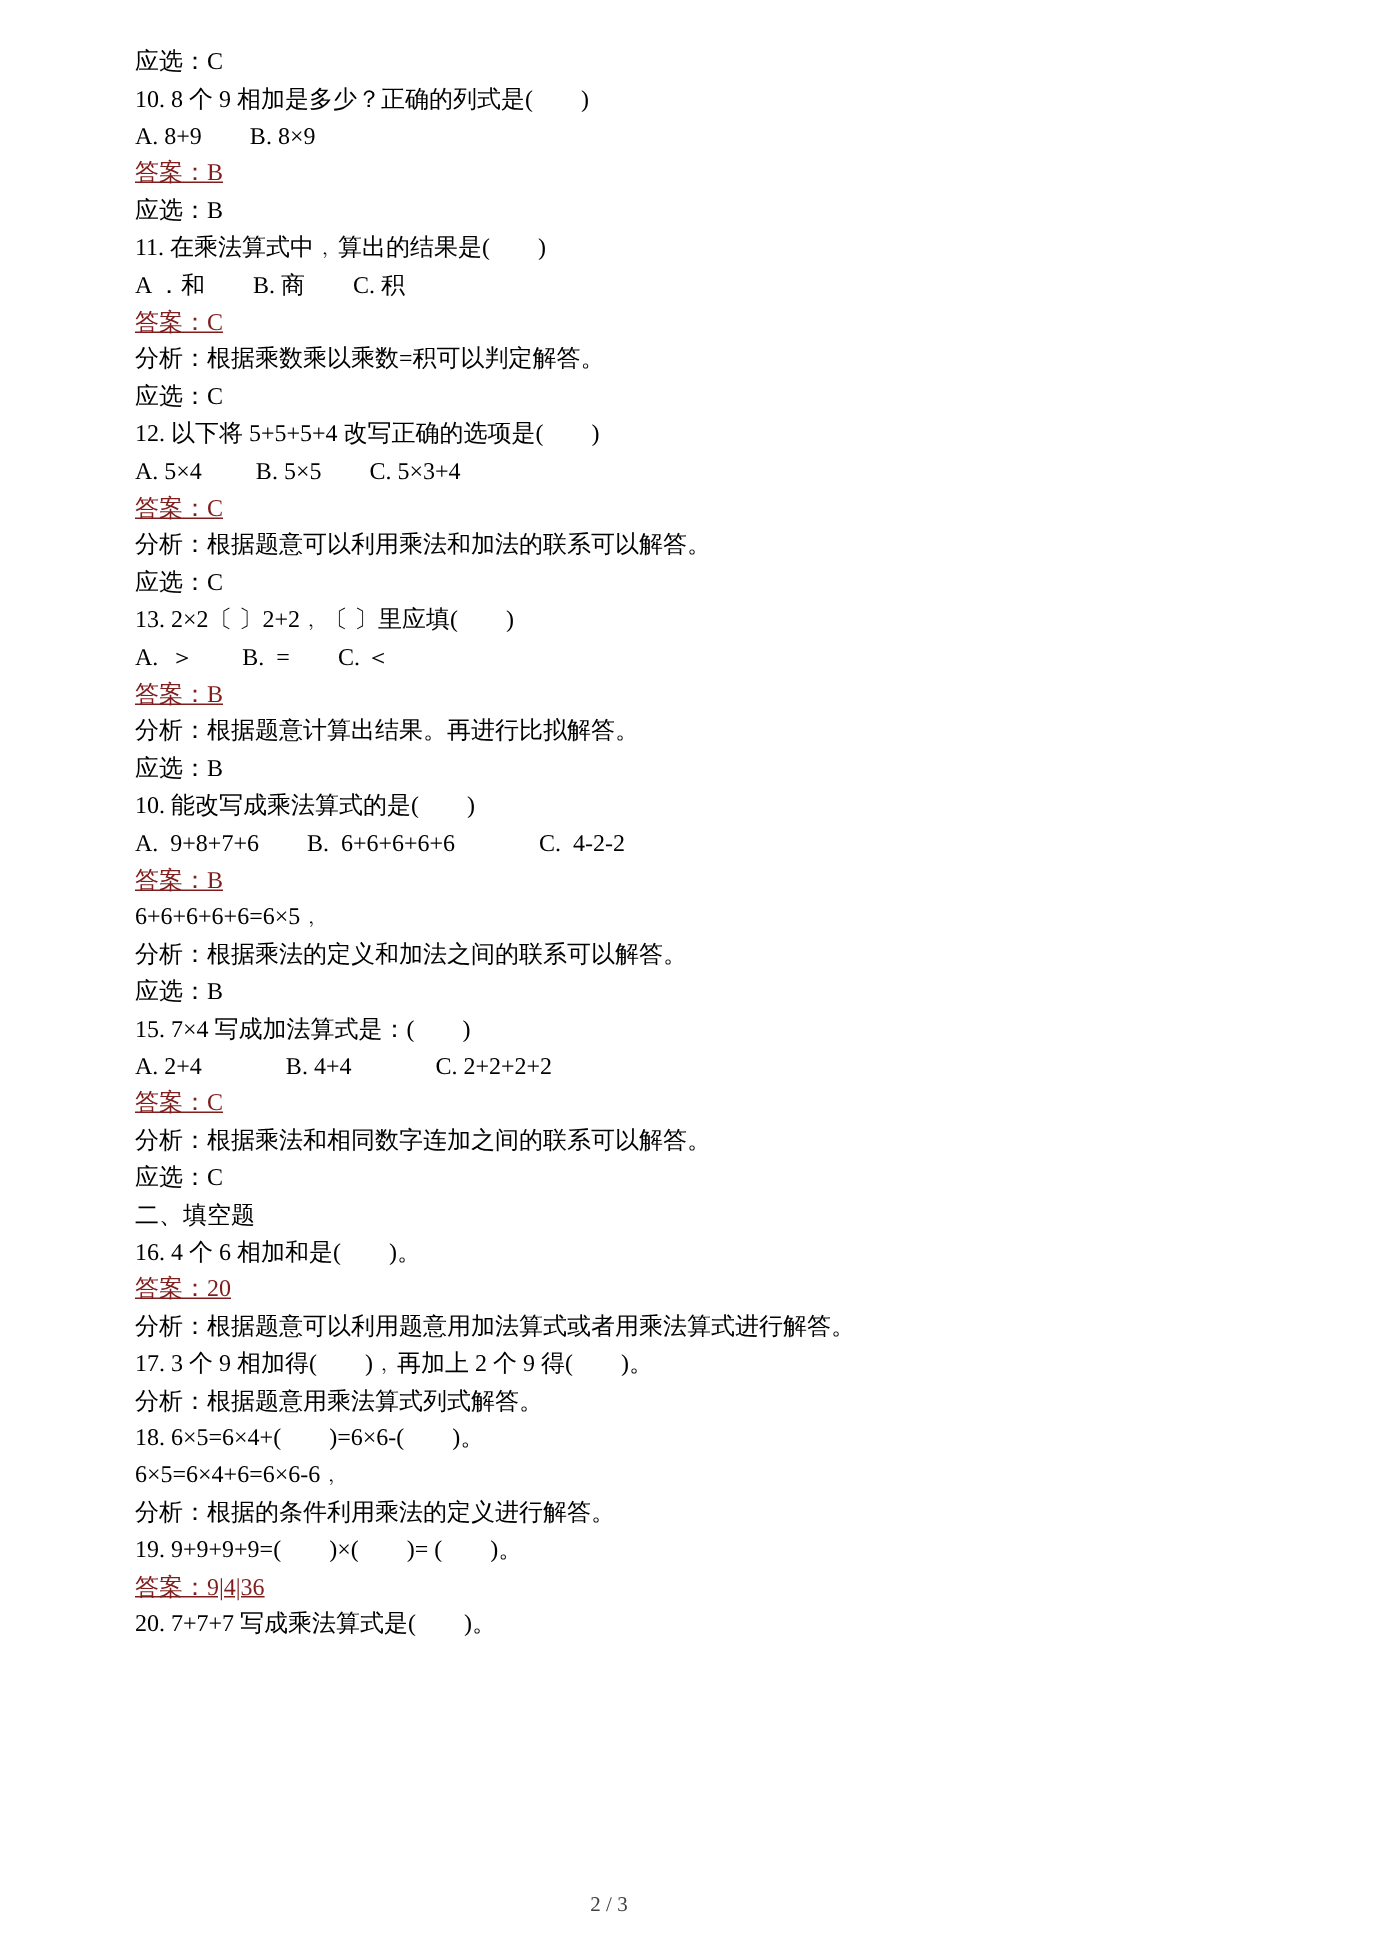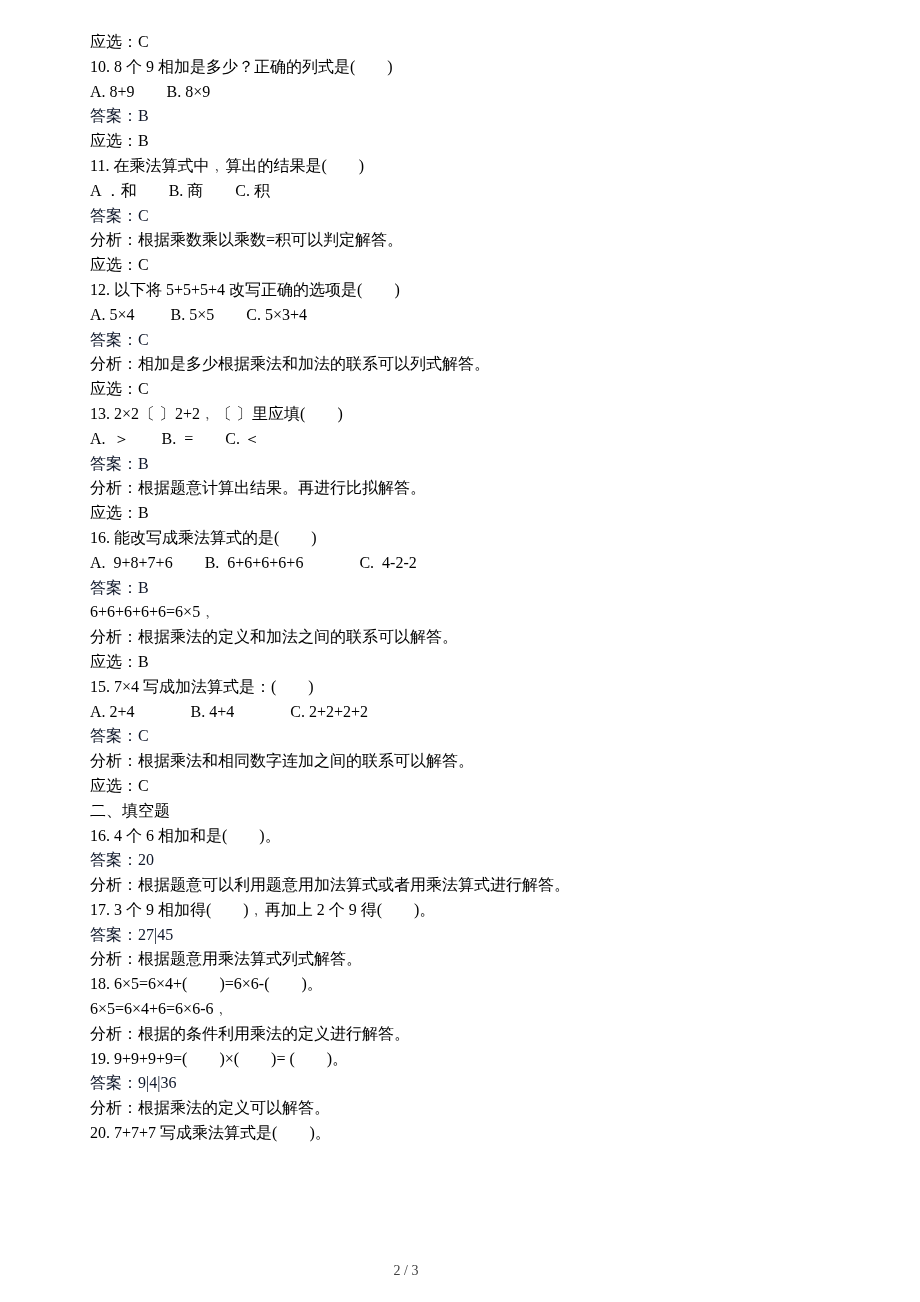--- a/index.html
+++ b/index.html
@@ -15,21 +15,22 @@
     width: 812px;
     min-height: 1302px;
     box-sizing: border-box;
     padding: 30px 90px 20px 90px;
     position: relative;
   }
   .line {
     white-space: pre-wrap;
   }
   .answer {
-    color: #0f172a;
+    color: #7f1d1d;
+    text-decoration: underline;
   }
   .footer {
     position: absolute;
     bottom: 20px;
     left: 0;
     right: 0;
     text-align: center;
     font-size: 14px;
     color: #404040;
   }
@@ -45,47 +46,45 @@
       <div class="line answer">答案：B</div>
       <div class="line">应选：B</div>
       <div class="line">11. 在乘法算式中﹐算出的结果是(　　)</div>
       <div class="line">A ．和        B. 商        C. 积</div>
       <div class="line answer">答案：C</div>
       <div class="line">分析：根据乘数乘以乘数=积可以判定解答。</div>
       <div class="line">应选：C</div>
       <div class="line">12. 以下将 5+5+5+4 改写正确的选项是(　　)</div>
       <div class="line">A. 5×4         B. 5×5        C. 5×3+4</div>
       <div class="line answer">答案：C</div>
-      <div class="line">分析：相加是多少根据乘法和加法的联系可以列式解答。</div>
+      <div class="line">分析：根据题意可以利用乘法和加法的联系可以解答。</div>
       <div class="line">应选：C</div>
       <div class="line">13. 2×2〔 〕2+2﹐〔 〕里应填(　　)</div>
       <div class="line">A.  ＞        B.  =        C. ＜</div>
       <div class="line answer">答案：B</div>
       <div class="line">分析：根据题意计算出结果。再进行比拟解答。</div>
       <div class="line">应选：B</div>
-      <div class="line">16. 能改写成乘法算式的是(　　)</div>
+      <div class="line">10. 能改写成乘法算式的是(　　)</div>
       <div class="line">A.  9+8+7+6        B.  6+6+6+6+6              C.  4-2-2</div>
       <div class="line answer">答案：B</div>
       <div class="line">6+6+6+6+6=6×5﹐</div>
       <div class="line">分析：根据乘法的定义和加法之间的联系可以解答。</div>
       <div class="line">应选：B</div>
       <div class="line">15. 7×4 写成加法算式是：(　　)</div>
       <div class="line">A. 2+4              B. 4+4              C. 2+2+2+2</div>
       <div class="line answer">答案：C</div>
       <div class="line">分析：根据乘法和相同数字连加之间的联系可以解答。</div>
       <div class="line">应选：C</div>
       <div class="line">二、填空题</div>
       <div class="line">16. 4 个 6 相加和是(　　)。</div>
       <div class="line answer">答案：20</div>
       <div class="line">分析：根据题意可以利用题意用加法算式或者用乘法算式进行解答。</div>
       <div class="line">17. 3 个 9 相加得(　　)﹐再加上 2 个 9 得(　　)。</div>
-      <div class="line answer">答案：27|45</div>
       <div class="line">分析：根据题意用乘法算式列式解答。</div>
       <div class="line">18. 6×5=6×4+(　　)=6×6-(　　)。</div>
       <div class="line">6×5=6×4+6=6×6-6﹐</div>
       <div class="line">分析：根据的条件利用乘法的定义进行解答。</div>
       <div class="line">19. 9+9+9+9=(　　)×(　　)= (　　)。</div>
       <div class="line answer">答案：9|4|36</div>
-      <div class="line">分析：根据乘法的定义可以解答。</div>
       <div class="line">20. 7+7+7 写成乘法算式是(　　)。</div>
     </div>
   <div class="footer">2 / 3</div>
 </div>
 
 </body></html>

